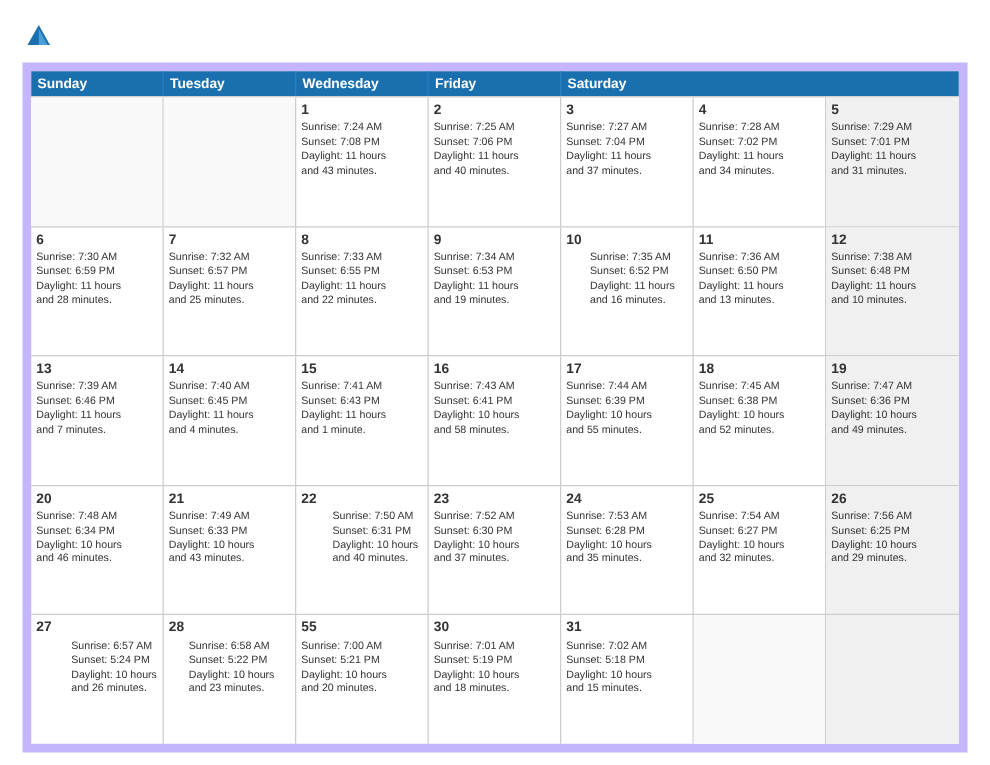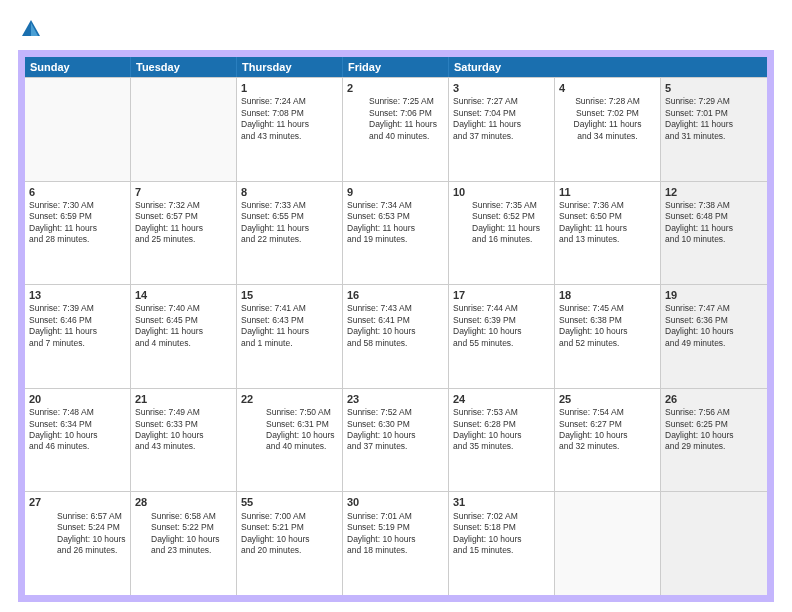--- a/index.html
+++ b/index.html
@@ -117,52 +117,52 @@
     <div class="title-block">
       <div class="month-title"></div>
       <div class="subtitle"></div>
     </div>
   </div>
 
   <div class="calendar">
     <div class="calendar-header">
     <div class="col-header">Sunday</div>
         <div class="col-header">Tuesday</div>
-        <div class="col-header">Thursday</div>
+        <div class="col-header">Wednesday</div>
         <div class="col-header">Friday</div>
         <div class="col-header">Saturday</div>
       </div>
     <div class="calendar-body">
     <div class="week-row">
           <div class="day-cell empty"></div>
           <div class="day-cell empty"></div>
           <div class="day-cell">
             <span class="day-number">1</span>
             <div class="day-info" style="white-space: pre-line;">Sunrise: 7:24 AM
 Sunset: 7:08 PM
 Daylight: 11 hours
 and 43 minutes.</div>
           </div>
           <div class="day-cell">
             <span class="day-number">2</span>
-            <div class="day-info" style="white-space: pre-line; margin-left: 22px;">Sunrise: 7:25 AM
+            <div class="day-info" style="white-space: pre-line;">Sunrise: 7:25 AM
 Sunset: 7:06 PM
 Daylight: 11 hours
 and 40 minutes.</div>
           </div>
           <div class="day-cell">
             <span class="day-number">3</span>
             <div class="day-info" style="white-space: pre-line;">Sunrise: 7:27 AM
 Sunset: 7:04 PM
 Daylight: 11 hours
 and 37 minutes.</div>
           </div>
           <div class="day-cell">
             <span class="day-number">4</span>
-            <div class="day-info" style="white-space: pre-line; text-align: center;">Sunrise: 7:28 AM
+            <div class="day-info" style="white-space: pre-line;">Sunrise: 7:28 AM
 Sunset: 7:02 PM
 Daylight: 11 hours
 and 34 minutes.</div>
           </div>
           <div class="day-cell shaded">
             <span class="day-number">5</span>
             <div class="day-info" style="white-space: pre-line;">Sunrise: 7:29 AM
 Sunset: 7:01 PM
 Daylight: 11 hours
 and 31 minutes.</div>

